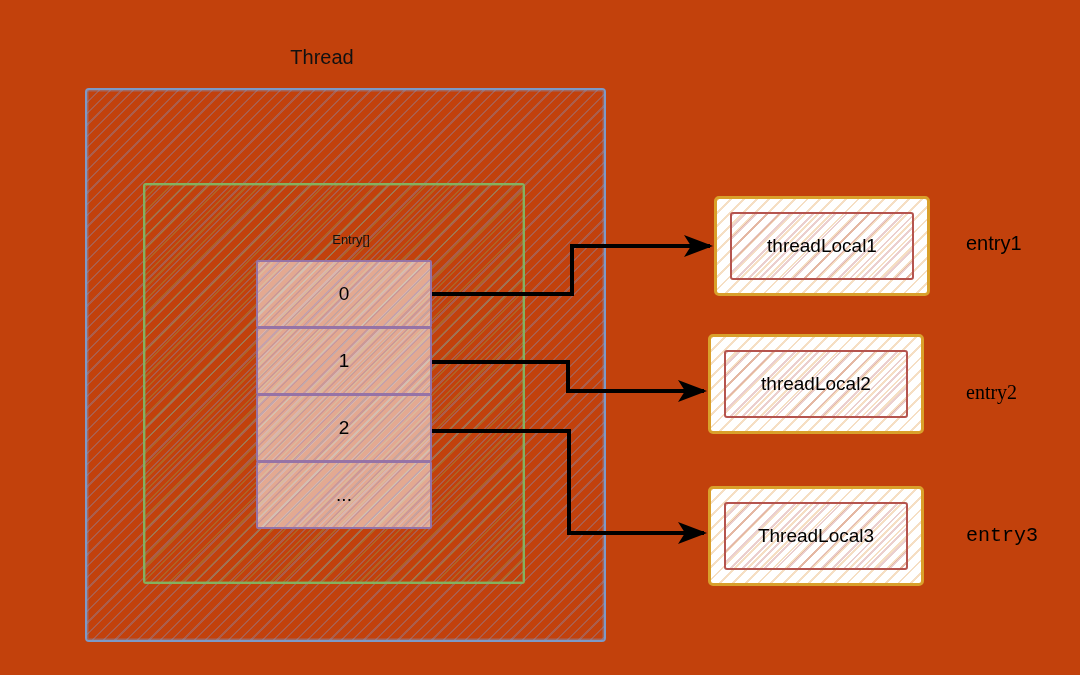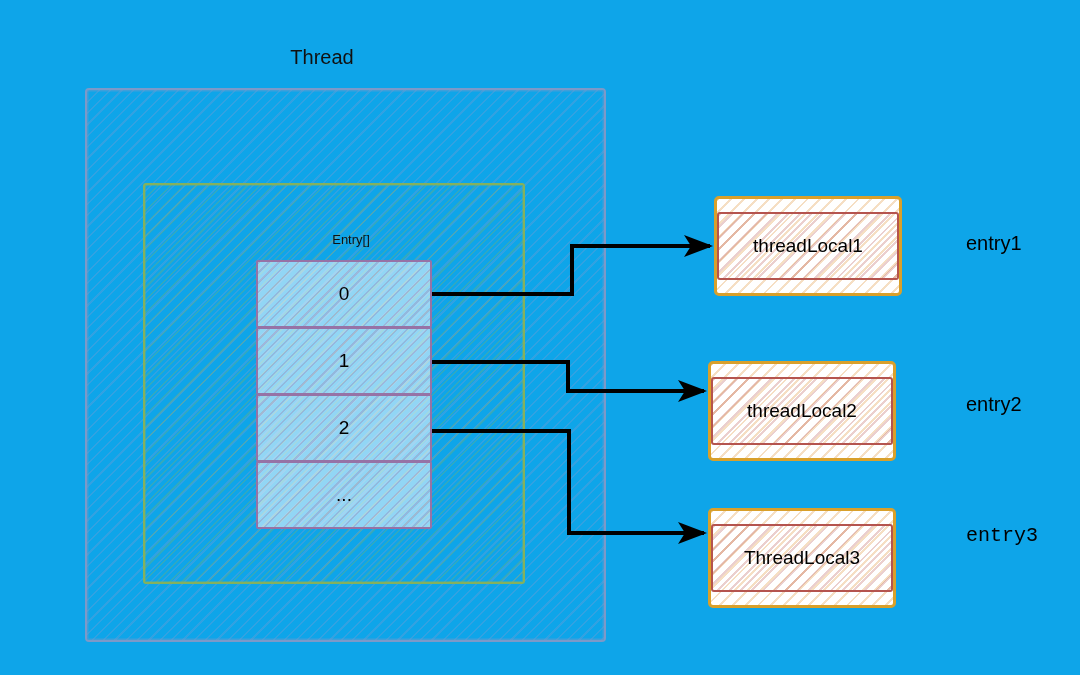--- a/index.html
+++ b/index.html
@@ -1,20 +1,20 @@
 <!DOCTYPE html>
 <html><head>
 <meta charset="utf-8">
 <style>
   html, body { margin: 0; padding: 0; background: #ffffff; }
   .canvas {
     position: relative;
     width: 1080px;
     height: 675px;
-    background: #0ea5e9;
+    background: #c2410c;
     font-family: "Liberation Sans", "DejaVu Sans", sans-serif;
     color: #000000;
     overflow: hidden;
   }
   .abs { position: absolute; box-sizing: border-box; }
 
   
   .label {
     position: absolute;
     transform: translate(-50%, -50%);
@@ -61,21 +61,21 @@
     box-shadow: inset 0 0 0 1px rgba(132,177,94,0.4);
   }
   .entry-cell {
     left: 256px; width: 176px; height: 68px;
     border: 2px solid #9673a6;
     border-radius: 2px;
     display: flex; align-items: center; justify-content: center;
     font-size: 19px;
   }
   .tl-box {
-    width: 188px; height: 100px;
+    width: 216px; height: 100px;
     border: 3px solid #d9a02b;
     border-radius: 5px;
     display: flex; align-items: center; justify-content: center;
   }
   .tl-inner {
     width: 180px; height: 64px;
     border: 2.5px solid #b5544e;
     border-radius: 3px;
     display: flex; align-items: center; justify-content: center;
     font-size: 19px;
@@ -111,28 +111,28 @@
   <div class="abs entry-cell hatch-purple" style="top:394px;">2</div>
   <div class="abs entry-cell hatch-purple" style="top:461px;">...</div>
 
   <div class="abs tl-box hatch-orange" style="left:714px; top:196px;">
     <div class="tl-inner hatch-red">
       <span>threadLocal1</span>
     </div>
   </div>
   <span class="side-label" style="top:243px;">entry1</span>
 
-  <div class="abs tl-box hatch-orange" style="left:708px; top:361px;">
+  <div class="abs tl-box hatch-orange" style="left:708px; top:334px;">
     <div class="tl-inner hatch-red">
       <span>threadLocal2</span>
     </div>
   </div>
-  <span class="side-label" style="top:404px;">entry2</span>
+  <span class="side-label" style="top:392px;font-family:Liberation Serif, serif;">entry2</span>
 
-  <div class="abs tl-box hatch-orange" style="left:708px; top:508px;">
+  <div class="abs tl-box hatch-orange" style="left:708px; top:486px;">
     <div class="tl-inner hatch-red">
       <span>ThreadLocal3</span>
     </div>
   </div>
   <span class="side-label" style="top:535px;font-family:Liberation Mono, monospace;">entry3</span>
 
   <svg class="arrows" xmlns="http://www.w3.org/2000/svg">
     <defs>
       <marker id="ah" markerUnits="userSpaceOnUse" markerWidth="30" markerHeight="24" refX="26" refY="11" orient="auto">
         <path d="M0,0 L29,11 L0,22 L7,11 Z" fill="#000000"></path>

